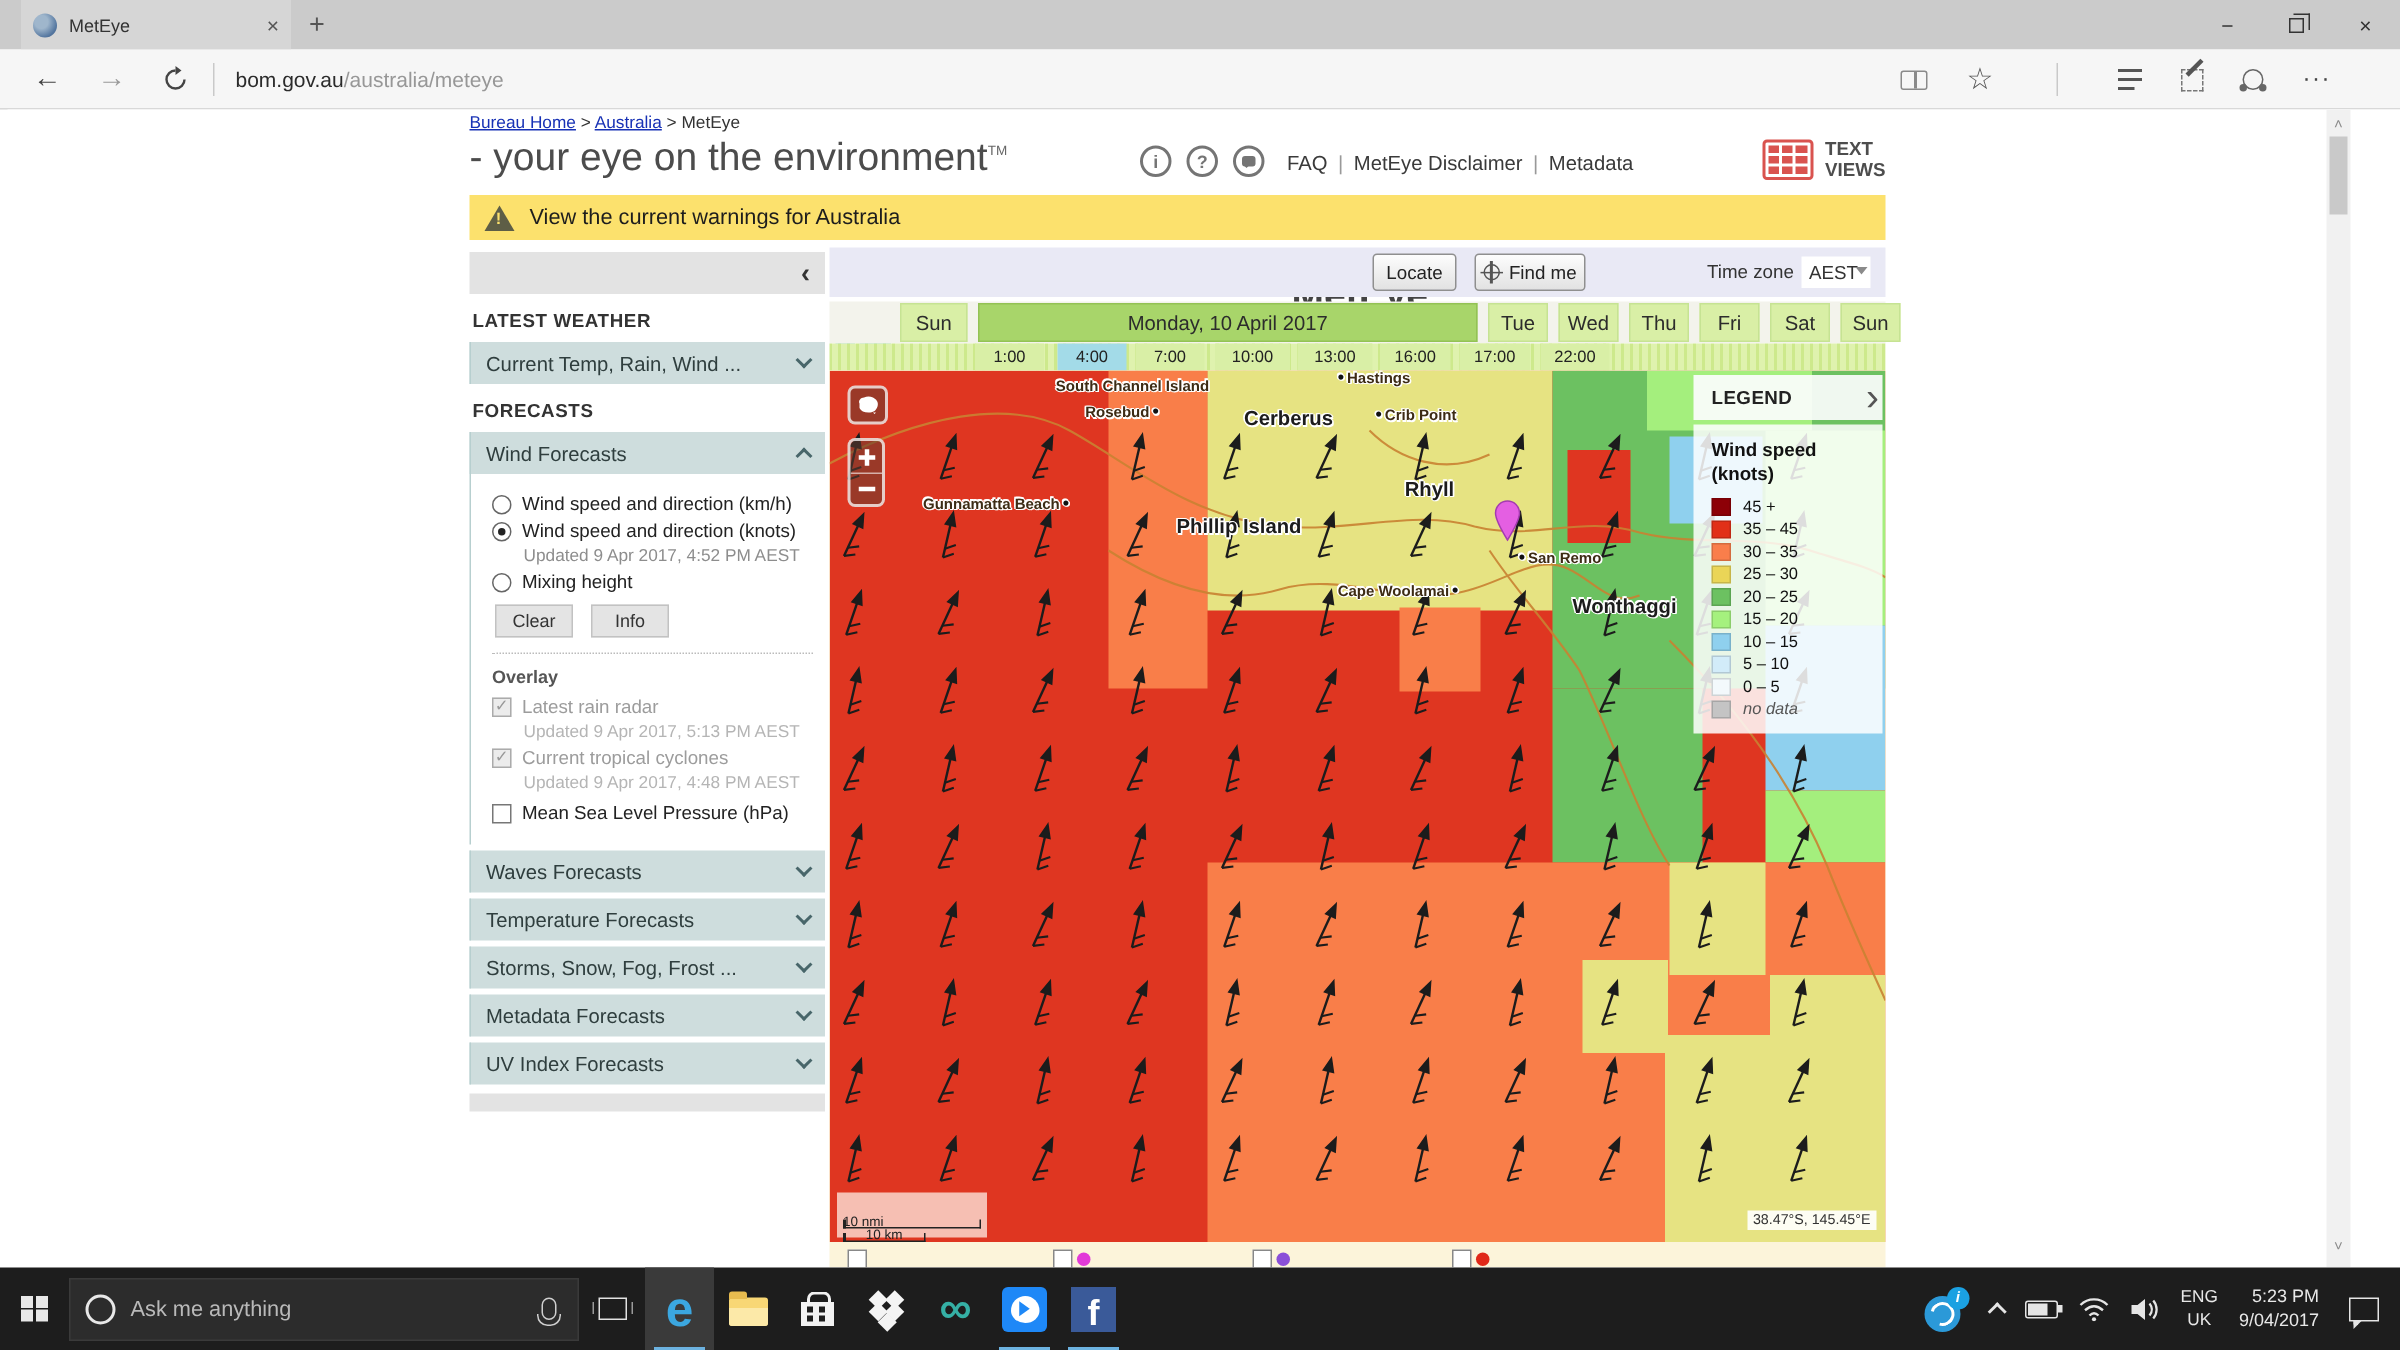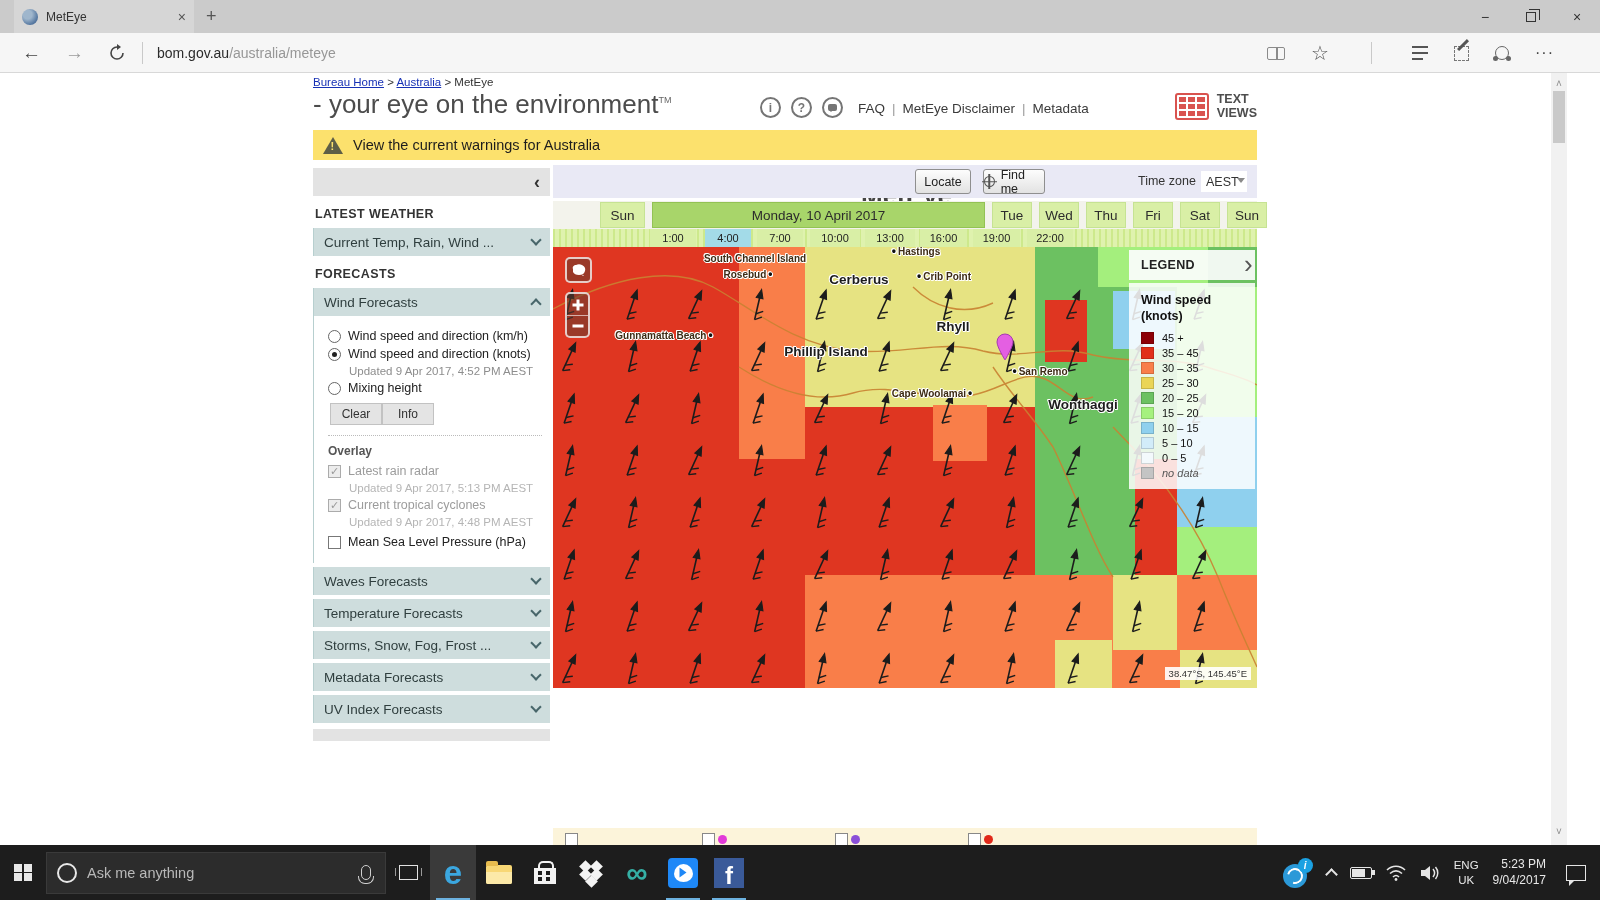--- a/index.html
+++ b/index.html
@@ -82,21 +82,21 @@
   .acc .lbl { flex:1; }
   .chev { width:8px; height:8px; border-right:2px solid #48666a; border-bottom:2px solid #48666a;
           transform:rotate(45deg); margin-top:-4px; }
   .chev.up { transform:rotate(225deg); margin-top:4px; }
   .windpanel { border-left:1px solid #b7cfcf; background:#fff; padding:9px 8px 10px 14px; margin-bottom:4px; }
   .optrow { display:flex; align-items:center; gap:7px; margin:4px 0; }
   .radio { width:13px; height:13px; border:1px solid #666; border-radius:50%; background:#fff; position:relative; flex:0 0 13px;}
   .radio.on::after { content:""; position:absolute; left:3px; top:3px; width:5px; height:5px; border-radius:50%; background:#222; }
   .optlabel { font-size:12.5px; color:#222; }
   .updated { font-size:11.5px; color:#8d8d8d; margin:1px 0 4px 21px; }
-  .sbbtns { display:flex; margin:8px 0 10px 2px; }
+  .sbbtns { display:flex; gap:12px; margin:8px 0 10px 2px; }
   .sbbtn { min-width:52px; height:22px; background:#e4e4e4; border:1px solid #c2c2c2; font-size:12px;
            color:#333; display:flex; align-items:center; justify-content:center; padding:0 10px;}
   .dotline { border-top:1px dotted #bbb; margin:4px 0 8px; }
   .ovl-h { font-size:12px; font-weight:700; color:#555; margin-bottom:6px; }
   .cbox { width:13px; height:13px; border:1px solid #777; background:#fff; flex:0 0 13px;
           font-size:11px; line-height:11px; text-align:center; color:#999; }
   .cbox.dis { border-color:#ababab; background:#ececec; }
   .optrow.dis .optlabel { color:#9c9c9c; }
   .updated.dim { color:#b5b5b5; }
   .sb-footbar { height:12px; background:#e3e3e3; margin-top:6px; }
@@ -104,21 +104,21 @@
   
   .main { position:absolute; left:548px; top:92px; width:704px; height:680px; }
   .searchrow { position:absolute; left:0; top:0; width:704px; height:33px; background:#e9e9f5;
                display:flex; align-items:center; }
   .locinput { position:absolute; left:8px; top:4px; width:350px; height:25px; border:1px solid #9a9ab0;
               font-size:13px; color:#333; padding:0 7px; background:#fff; font-family:"Liberation Sans",sans-serif;}
   .btn { position:absolute; top:4px; height:25px; background:linear-gradient(#fdfdfd,#e2e2e2);
          border:1px solid #8f8f8f; border-radius:3px; font-size:12.5px; color:#222;
          display:flex; align-items:center; justify-content:center; gap:6px; }
   .btn.locate { left:362px; width:56px; }
-  .btn.findme { left:430px; width:62px; }
+  .btn.findme { left:430px; width:74px; }
   .crossh { width:11px; height:11px; border:1.5px solid #555; border-radius:50%; position:relative; }
   .crossh::before { content:""; position:absolute; left:50%; top:-3px; bottom:-3px; width:1.5px; background:#555; transform:translateX(-50%);}
   .crossh::after { content:""; position:absolute; top:50%; left:-3px; right:-3px; height:1.5px; background:#555; transform:translateY(-50%);}
   .tzlabel { position:absolute; left:585px; top:9px; font-size:12.5px; color:#333; }
   .tzbox { position:absolute; left:648px; top:6px; width:46px; height:21px; background:#fff; font-size:12.5px;
            color:#333; display:flex; align-items:center; padding-left:5px; }
   .tzarrow { position:absolute; left:684px; top:13px; width:0; height:0; border-left:4px solid transparent;
              border-right:4px solid transparent; border-top:5px solid #8a8a8a; }
   .playbtn { position:absolute; left:4px; top:37px; width:37px; height:37px; background:#a9ddf1;
              display:flex; align-items:center; justify-content:center; }
@@ -130,21 +130,21 @@
   .day:nth-child(1){ width:45px; }
   .day.sel { width:333px; background:#a8d56a; border-color:#93c254; }
   .day:nth-child(n+3){ width:40px; }
   .hourrow { position:absolute; left:0; top:64px; width:704px; height:18px;
              background:repeating-linear-gradient(90deg,#cde98c 0 2px,#dff2ae 2px 6px); }
   .hourcell { position:absolute; top:0; height:18px; width:46px; background:#d9efa6;
               display:flex; align-items:center; justify-content:center; font-size:11px; color:#222; }
   .hourcell.sel { background:#a3dbe8; }
 
   
-  .map { position:absolute; left:0; top:82px; width:704px; height:441px; overflow:hidden; background:#fef9c3; }
+  .map { position:absolute; left:0; top:82px; width:704px; height:581px; overflow:hidden; background:#fef9c3; }
   .map svg.base { position:absolute; left:0; top:0; }
   .f-red{fill:#df3621}.f-or{fill:#f97e49}.f-kh{fill:#e6e382}.f-gr{fill:#6cc161}.f-lg{fill:#a4ef7d}.f-bl{fill:#8fd0ee}
   #map-labels { position:absolute; left:0; top:0; width:704px; height:581px; z-index:3; }
   .maplabel { position:absolute; transform:translate(-50%,-50%); font-size:10px; font-weight:700; color:#3d2b14;
       white-space:nowrap; text-shadow:1px 0 0 #fff,-1px 0 0 #fff,0 1px 0 #fff,0 -1px 0 #fff,1px 1px 0 #fff,-1px -1px 0 #fff; }
   .maplabel.big { font-size:13.5px; color:#1c1c1c; }
   .maplabel .dot { font-size:12px; margin:0 2px; color:#111; }
   .pin { position:absolute; left:442px; top:86px; z-index:4; }
   .mapctrl { position:absolute; left:12px; top:10px; z-index:4; }
   .ausbtn { width:27px; height:26px; background:rgba(96,60,48,.55); border:2px solid rgba(255,255,255,.75);
@@ -423,21 +423,21 @@
         <div class="day">Sat</div>
         <div class="day">Sun</div>
       </div>
       <div class="hourrow">
         <div class="hourcell" style="left:97px">1:00</div>
         <div class="hourcell sel" style="left:152px">4:00</div>
         <div class="hourcell" style="left:204px">7:00</div>
         <div class="hourcell" style="left:257px;width:50px">10:00</div>
         <div class="hourcell" style="left:312px;width:50px">13:00</div>
         <div class="hourcell" style="left:367px;width:47px">16:00</div>
-        <div class="hourcell" style="left:420px;width:47px">19:00</div>
+        <div class="hourcell" style="left:420px;width:47px">17:00</div>
         <div class="hourcell" style="left:474px">22:00</div>
       </div>
 
       <div class="map">
         <svg class="base" width="704" height="581" viewBox="0 0 704 581">
           <rect x="0" y="0" width="704" height="581" class="f-red"></rect>
           <rect x="186" y="0" width="66" height="212" class="f-or"></rect>
           <rect x="252" y="0" width="230" height="160" class="f-kh"></rect>
           <rect x="482" y="0" width="222" height="212" class="f-gr"></rect>
           <rect x="545" y="0" width="110" height="40" class="f-lg"></rect>

